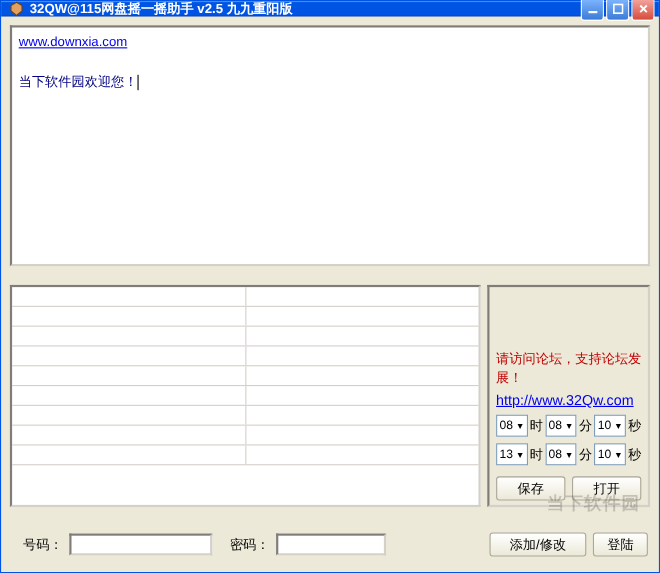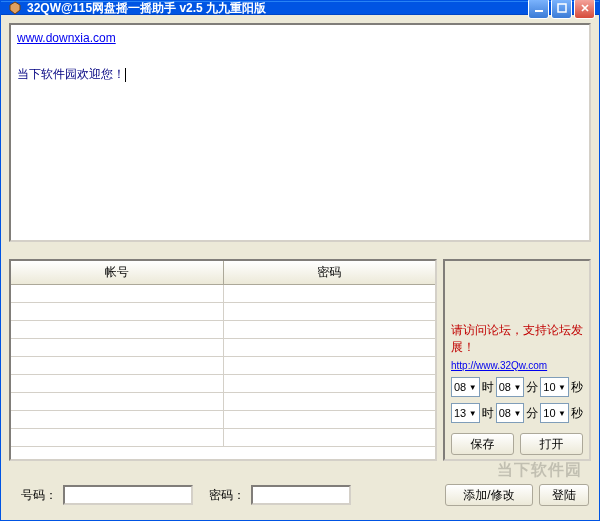--- a/index.html
+++ b/index.html
@@ -72,21 +72,21 @@
     
     .side-panel {
       width: 148px; background: #ece9d8;
       border: 2px inset #d4d0c8;
       padding: 6px 6px 4px;
       display: flex; flex-direction: column; gap: 4px;
       font-size: 12px;
       justify-content: flex-end;
     }
     .side-panel .forum-msg { color: #c00000; }
-    .side-panel a { color: #0000ee; text-decoration: underline; font-size: 10px; }
+    .side-panel a { color: #0000ee; text-decoration: underline; font-size: 13px; }
     .chk-row { display: flex; align-items: center; gap: 4px; margin-top: 4px; }
     .chk-row input { margin: 0; }
     
     .time-row { display: flex; align-items: center; gap: 2px; margin-top: 2px; }
     .sel { 
       width: 34px; height: 20px; font-size: 11px;
       border: 1px solid #7f9db9; background: #fff;
       display: flex; align-items: center; padding: 0 2px;
       cursor: pointer;
     }
@@ -111,21 +111,21 @@
     .bottom-bar input[type="text"], .bottom-bar input[type="password"] {
       height: 20px; border: 2px inset #d4d0c8; background: #fff;
       font-size: 12px; padding: 0 3px;
     }
     .in1 { width: 130px; }
     .in2 { width: 100px; }
     .wbtn.narrow { flex: none; width: 88px; }
     .wbtn.narrow2 { flex: none; width: 50px; }
     
     .watermark {
-      position: absolute; right: 18px; bottom: 40px;
+      position: absolute; right: 18px; bottom: 52px;
       color: rgba(0,0,0,0.18); font-size: 16px; font-weight: bold;
       pointer-events: none; letter-spacing: 1px;
     }
     .container { position: relative; }
   </style>
 </head>
 <body>
 
 <div class="container">
 <div class="window">
@@ -156,24 +156,20 @@
   </div>
 
   <div class="client">
     <div class="richedit">
       <a href="#">www.downxia.com</a><br><br>
       <span class="msg">当下软件园欢迎您！</span><span class="cursor"></span>
     </div>
 
     <div class="lower">
       <div class="grid-panel">
-        <div class="grid-head">
-          <div class="col">帐号</div>
-          <div class="col">密码</div>
-        </div>
         <div class="grid-body">
           <div class="grid-row">
                 <div class="cell"></div>
                 <div class="cell"></div>
               </div>
           <div class="grid-row">
                 <div class="cell"></div>
                 <div class="cell"></div>
               </div>
           <div class="grid-row">

